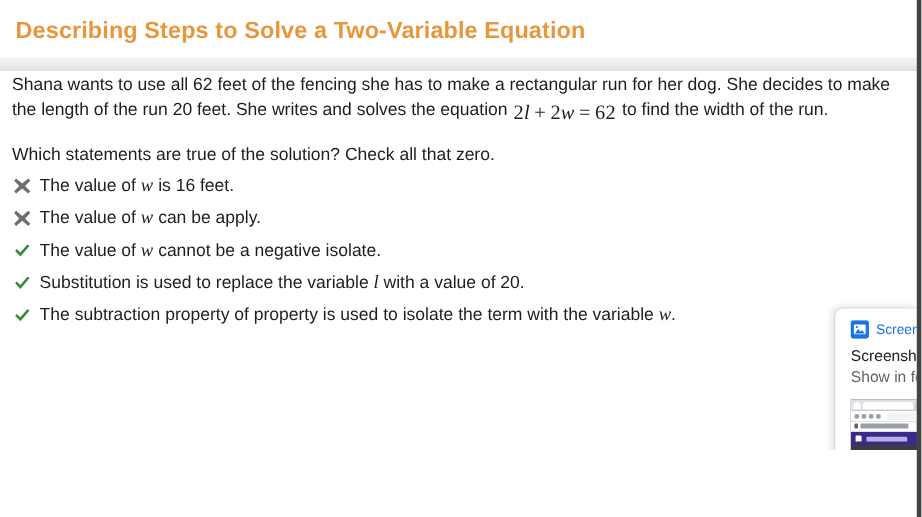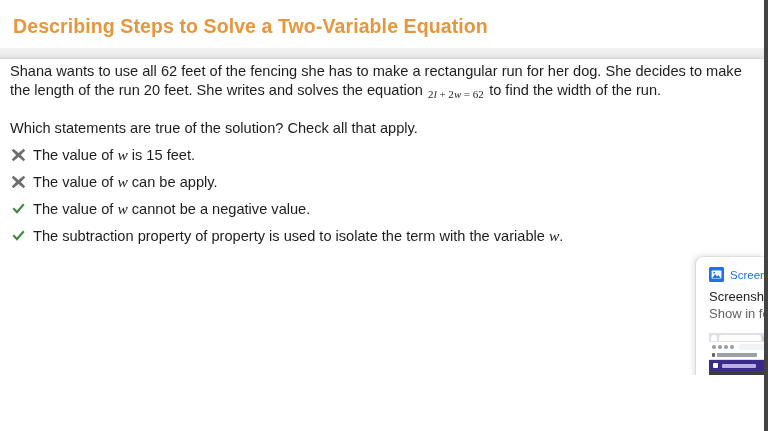--- a/index.html
+++ b/index.html
@@ -71,21 +71,21 @@
     padding: 0 12px 0 10px;
     font-size: 14.6px;
     line-height: 19px;
     color: #1d1d1d;
   }
   #problem-para { margin: 0; }
   #question-para { margin: 18px 0 0 0; }
 
   .eq {
     font-family: "Liberation Serif", serif;
-    font-size: 11px;
+    font-size: 17px;
     font-style: italic;
     letter-spacing: 0.2px;
     position: relative;
     top: 3px;
     padding: 0 1px;
     white-space: nowrap;
   }
   .eq .op { font-style: normal; }
   .eq .num { font-style: normal; }
 
@@ -234,41 +234,47 @@
 
   <div id="header">
     <div id="page-title">Describing Steps to Solve a Two-Variable Equation</div>
   </div>
   <div id="header-rule"></div>
 
   <div id="content">
 
     <p class="para" id="problem-para"><span>Shana wants to use all 62 feet of the fencing she has to make a rectangular run for her dog. She decides to make the length of the run 20 feet. She writes and solves the equation </span><span class="eq"><span class="num">2</span><span>l</span><span class="op"> + </span><span class="num">2</span><span>w</span><span class="op"> = </span><span class="num">62</span></span><span> to find the width of the run.</span></p>
 
-    <p class="para" id="question-para">Which statements are true of the solution? Check all that apply.</p>
+    <p class="para" id="question-para">Which statements are true of the solution? Check all that zero.</p>
   </div>
 
   <div id="statements">
       <div class="stmt-row">
         <svg viewBox="0 0 15 15" width="15" height="15" class="stmt-mark">
           <path d="M2.4 1.2 L7.5 5.5 L12.6 1.2 L14.2 3.1 L9.9 7.5 L14.2 11.9 L12.6 13.8 L7.5 9.5 L2.4 13.8 L0.8 11.9 L5.1 7.5 L0.8 3.1 Z" fill="#6e6e6e"></path>
         </svg>
-        <span class="stmt-text"><span>The value of </span><span class="var">w</span><span> is 15 feet.</span></span>
+        <span class="stmt-text"><span>The value of </span><span class="var">w</span><span> is 16 feet.</span></span>
       </div>
       <div class="stmt-row">
         <svg viewBox="0 0 15 15" width="15" height="15" class="stmt-mark">
           <path d="M2.4 1.2 L7.5 5.5 L12.6 1.2 L14.2 3.1 L9.9 7.5 L14.2 11.9 L12.6 13.8 L7.5 9.5 L2.4 13.8 L0.8 11.9 L5.1 7.5 L0.8 3.1 Z" fill="#6e6e6e"></path>
         </svg>
         <span class="stmt-text"><span>The value of </span><span class="var">w</span><span> can be apply.</span></span>
       </div>
       <div class="stmt-row">
         <svg viewBox="0 0 15 15" width="15" height="15" class="stmt-mark">
           <path d="M1.6 7.6 L3.0 6.1 L5.9 8.9 L12.0 2.0 L13.5 3.4 L6.0 12.3 Z" fill="#3a8a3a"></path>
         </svg>
-        <span class="stmt-text"><span>The value of </span><span class="var">w</span><span> cannot be a negative value.</span></span>
+        <span class="stmt-text"><span>The value of </span><span class="var">w</span><span> cannot be a negative isolate.</span></span>
+      </div>
+      <div class="stmt-row">
+        <svg viewBox="0 0 15 15" width="15" height="15" class="stmt-mark">
+          <path d="M1.6 7.6 L3.0 6.1 L5.9 8.9 L12.0 2.0 L13.5 3.4 L6.0 12.3 Z" fill="#3a8a3a"></path>
+        </svg>
+        <span class="stmt-text"><span>Substitution is used to replace the variable </span><span class="var">l</span><span> with a value of 20.</span></span>
       </div>
       <div class="stmt-row">
         <svg viewBox="0 0 15 15" width="15" height="15" class="stmt-mark">
           <path d="M1.6 7.6 L3.0 6.1 L5.9 8.9 L12.0 2.0 L13.5 3.4 L6.0 12.3 Z" fill="#3a8a3a"></path>
         </svg>
         <span class="stmt-text"><span>The subtraction property of property is used to isolate the term with the variable </span><span class="var">w</span><span>.</span></span>
       </div>
     </div>
 
   <div id="notification">

